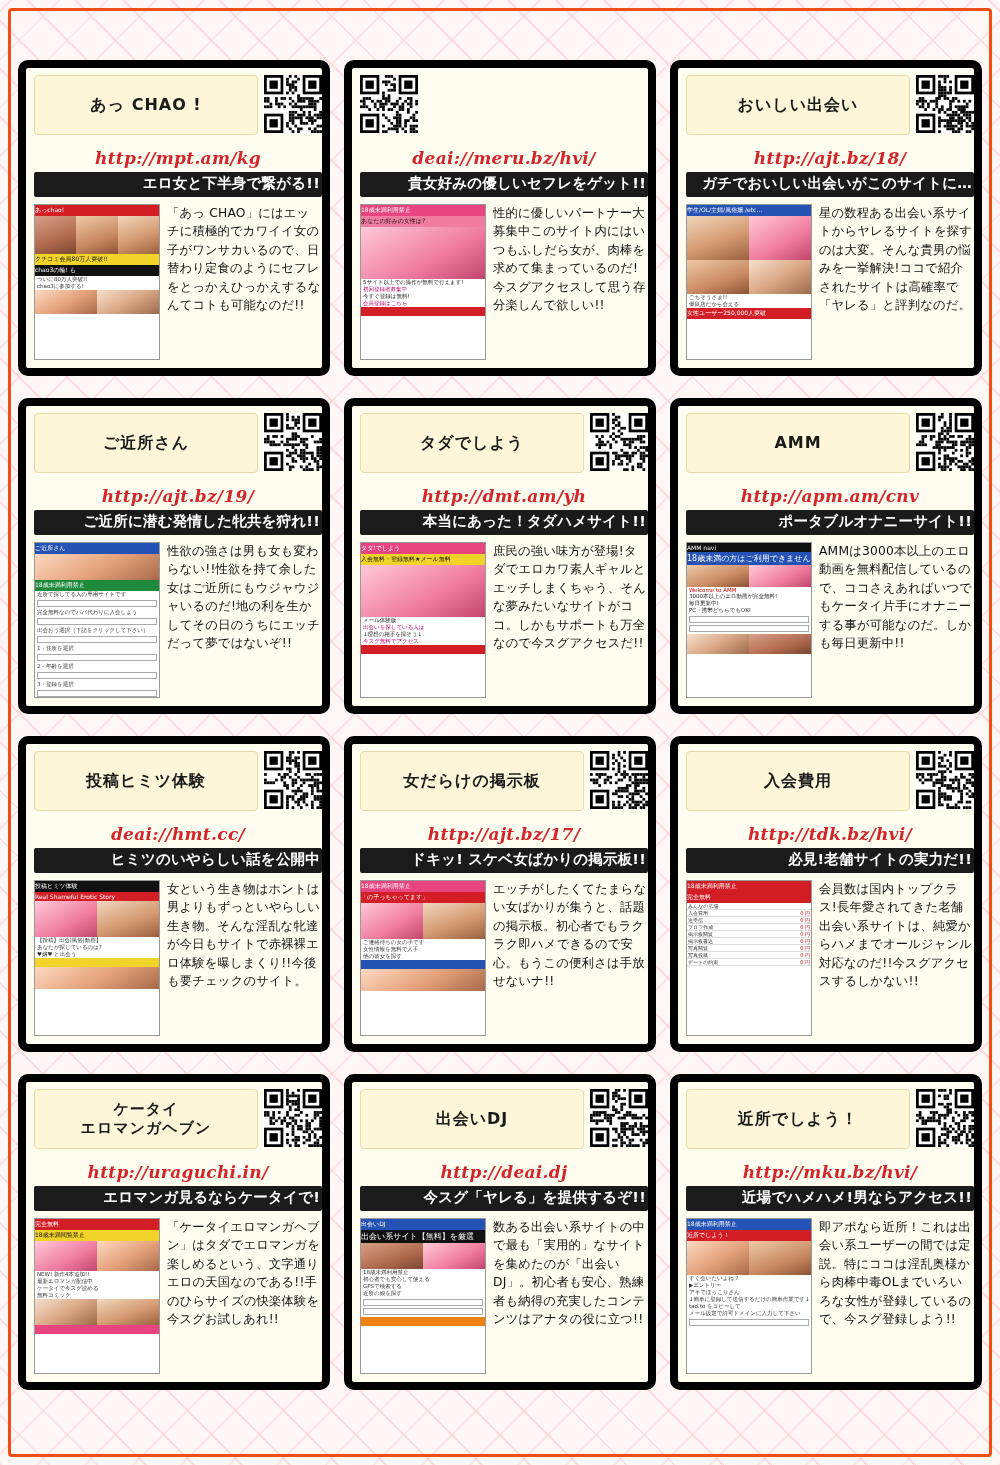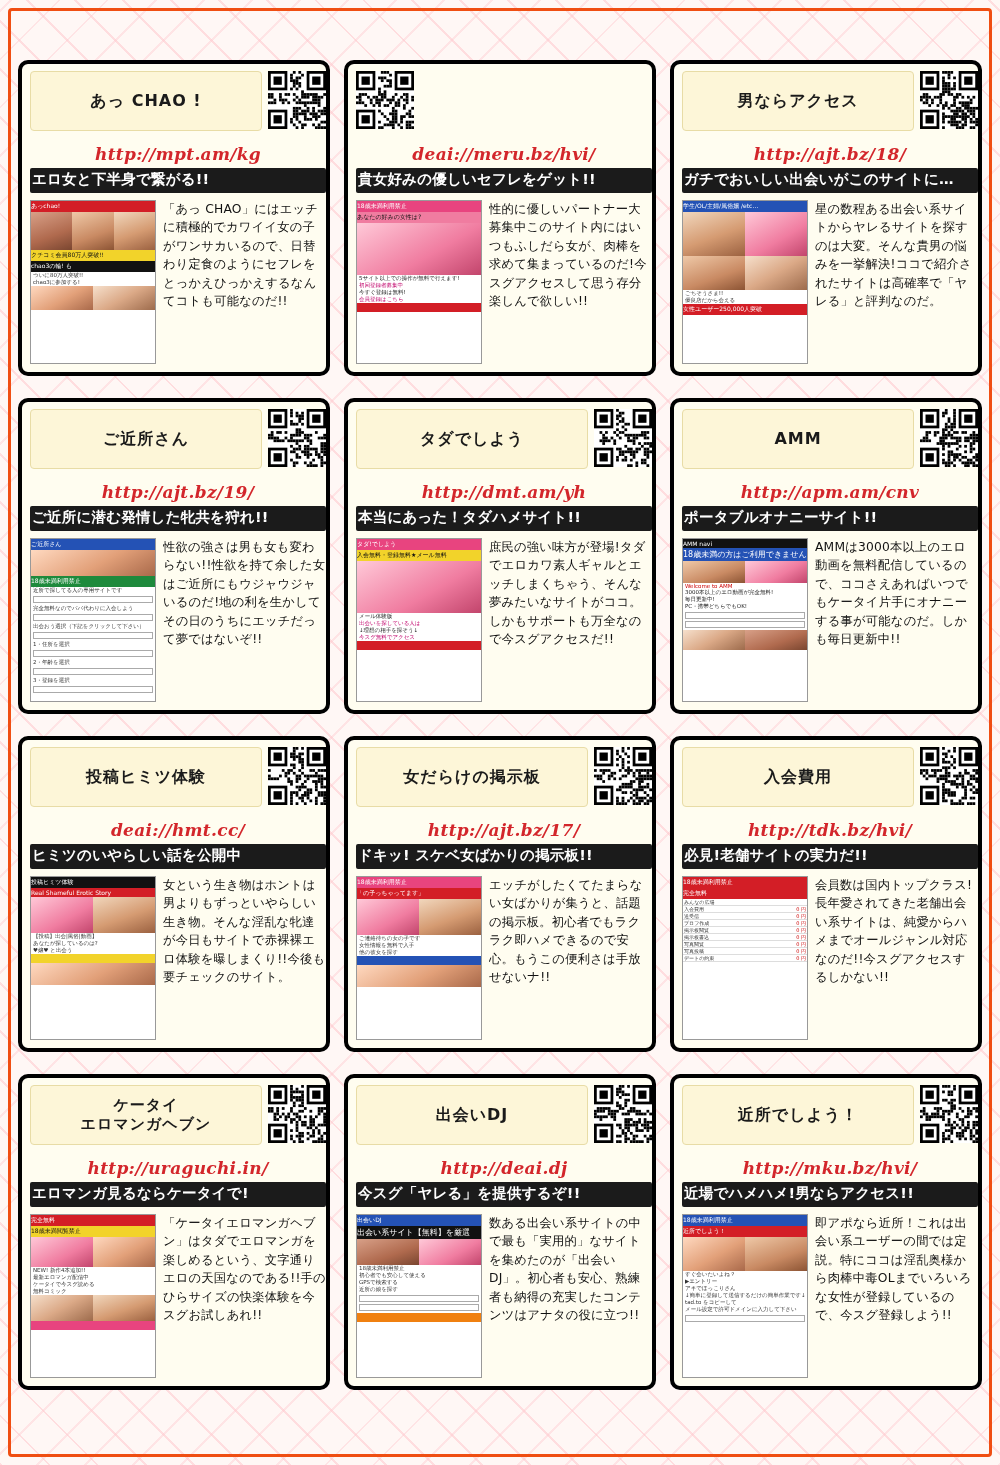--- a/index.html
+++ b/index.html
@@ -29,21 +29,21 @@
   .grid{
     position:absolute;
     left:18px;top:60px;right:18px;
     display:grid;
     grid-template-columns:repeat(3, 1fr);
     grid-template-rows:repeat(4, 316px);
     gap:22px 14px;
     z-index:2;
   }
   .card{
-    border:4px solid #000000;
+    border:8px solid #000000;
     border-radius:10px;
     background:#fffdf0;
     padding:7px 0 8px 8px;
     box-sizing:border-box;
     display:flex;
     flex-direction:column;
     position:relative;
   }
   .card-head{
     display:flex;
@@ -85,21 +85,21 @@
     font-size:17px;
     color:#d3262b;
     margin:7px 0 4px 0;
     letter-spacing:0.3px;
   }
   .catch{
     background:#1b1b1b;
     color:#ffffff;
     font-weight:bold;
     font-size:14.5px;
-    text-align:left;
+    text-align:right;
     padding:4px 2px 5px 2px;
     border-radius:2px;
     letter-spacing:0.2px;
     line-height:1.1;
   }
   .body{
     margin-top:7px;
     display:flex;
     gap:7px;
     flex:1;
@@ -451,21 +451,21 @@
           <div class="line" style="color:#222">今すぐ登録は無料!</div>
           <div class="line" style="color:#c0006a">会員登録はこちら</div>
           <div class="bar" style="background:#d31e26">&nbsp;</div>
         </div>
         <div class="desc">性的に優しいパートナー大募集中このサイト内にはいつもふしだら女が、肉棒を求めて集まっているのだ!今スグアクセスして思う存分楽しんで欲しい!!</div>
       </div>
     </div>
     <div class="card">
       <div class="card-head">
         <div class="title-box">
-          <div class="title-text">男ならアクセス</div>
+          <div class="title-text">おいしい出会い</div>
         </div>
         <div class="qr">
           <svg width="58" height="58" viewBox="0 0 58 58" xmlns="http://www.w3.org/2000/svg">
             <rect width="58" height="58" fill="#ffffff"></rect>
             <rect x="22.095238095238095" y="0" width="2.761904761904762" height="2.761904761904762" fill="#000"></rect>
             <rect x="24.857142857142858" y="0" width="2.761904761904762" height="2.761904761904762" fill="#000"></rect>
             <rect x="27.61904761904762" y="0" width="2.761904761904762" height="2.761904761904762" fill="#000"></rect>
             <rect x="30.38095238095238" y="0" width="2.761904761904762" height="2.761904761904762" fill="#000"></rect>
             <rect x="27.61904761904762" y="2.761904761904762" width="2.761904761904762" height="2.761904761904762" fill="#000"></rect>
             <rect x="22.095238095238095" y="5.523809523809524" width="2.761904761904762" height="2.761904761904762" fill="#000"></rect>

